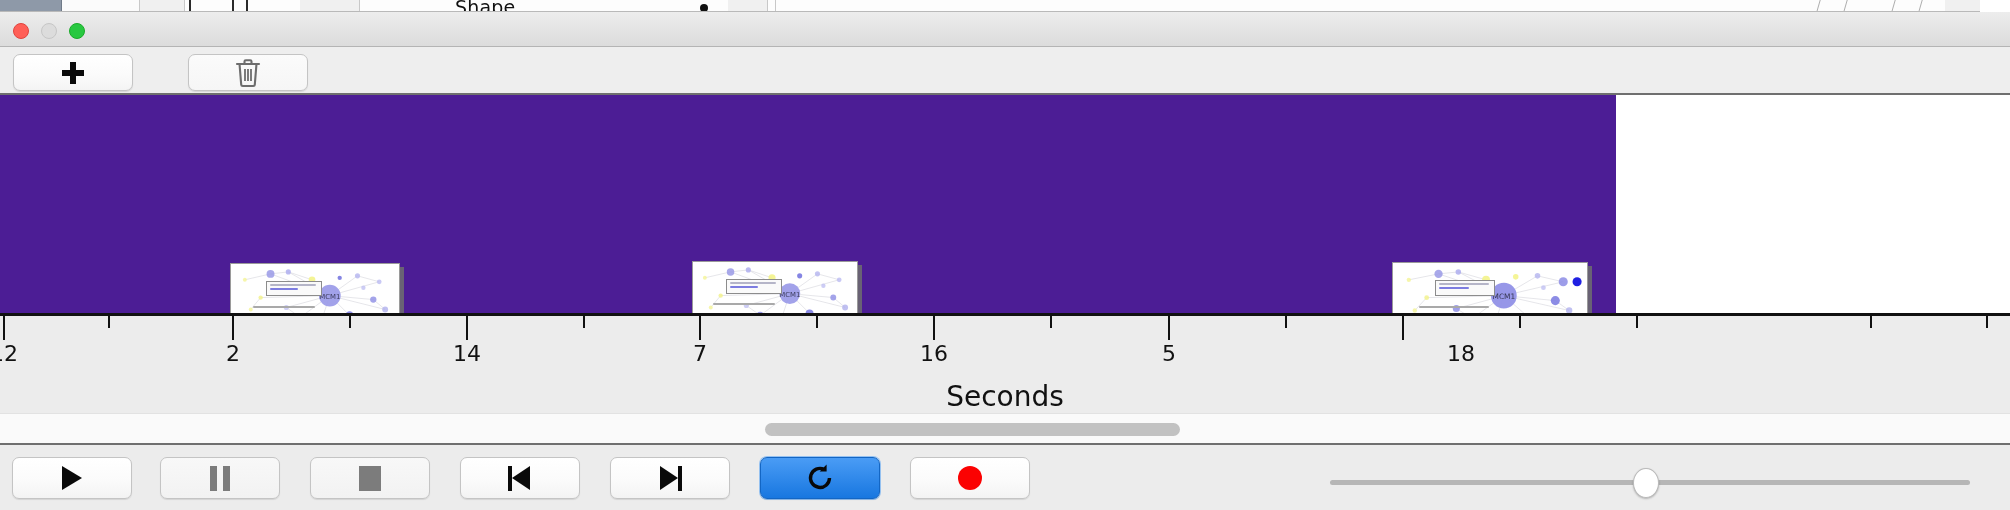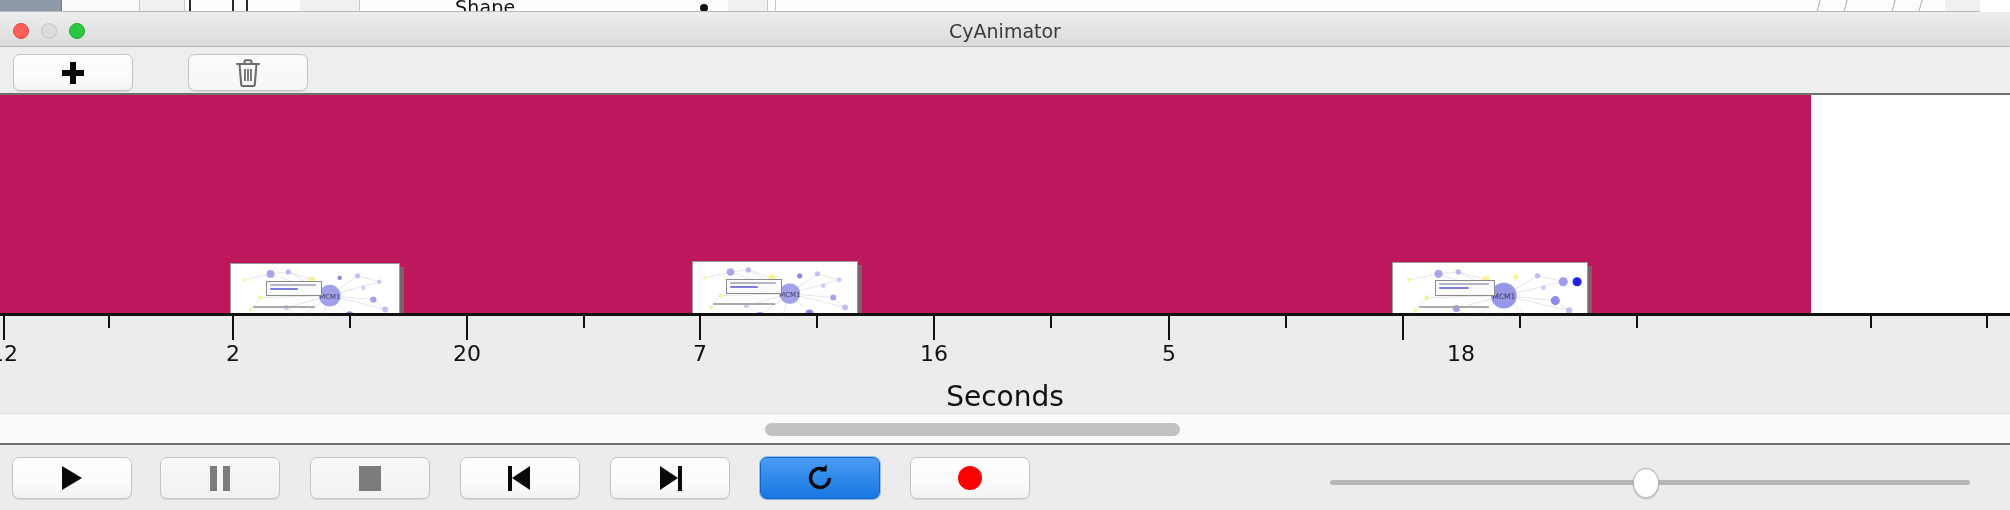--- a/index.html
+++ b/index.html
@@ -71,22 +71,22 @@
     position: relative; width: 24px; height: 24px;
   }
   .plus:before, .plus:after {
     content: ""; position: absolute; background: #0a0a0a;
   }
   .plus:before { left: 9px; top: 1px; width: 6px; height: 22px; }
   .plus:after  { left: 1px; top: 9px; width: 22px; height: 6px; }
 
   
   .frames {
-    position: absolute; left: 0; top: 95px; width: 1811px; height: 218px;
-    background: #be185d;
+    position: absolute; left: 0; top: 95px; width: 1616px; height: 218px;
+    background: #4c1d95;
     overflow: hidden;
   }
   .thumb {
     position: absolute;
     background: #ffffff;
     border: 1px solid #9a9a9a;
     box-shadow: 4px 4px 0 rgba(110,110,110,.85);
     overflow: hidden;
   }
   .net { position: absolute; inset: 0; }
@@ -213,21 +213,20 @@
     <div class="bg-slash" style="left:1920px;"></div>
     <div class="bg-chip" style="left:1945px; width:65px;"></div>
   </div>
 
   <div class="titlebar">
     <div class="traffic">
       <div class="tl close"></div>
       <div class="tl min"></div>
       <div class="tl max"></div>
     </div>
-    <div class="win-title">CyAnimator</div>
   </div>
 
   <div class="toolbar">
     <div class="btn btn-add">
       <span class="plus"></span>
     </div>
     <div class="btn flat btn-del">
       <svg width="26" height="30" viewBox="0 0 26 30">
         <path d="M2 6 H24" stroke="#6d6d6d" stroke-width="2.1" fill="none" stroke-linecap="round"></path>
         <path d="M9.5 6 V3.4 Q9.5 2.2 10.8 2.2 H15.2 Q16.5 2.2 16.5 3.4 V6" stroke="#6d6d6d" stroke-width="2.1" fill="none"></path>
@@ -364,21 +363,21 @@
     <div class="tick major" style="left:3px;"></div>
     <div class="tick major" style="left:232px;"></div>
     <div class="tick major" style="left:466px;"></div>
     <div class="tick major" style="left:699px;"></div>
     <div class="tick major" style="left:933px;"></div>
     <div class="tick major" style="left:1168px;"></div>
     <div class="tick major" style="left:1402px;"></div>
 
     <div class="tick-lbl" style="left:4px;">12</div>
     <div class="tick-lbl" style="left:233px;">2</div>
-    <div class="tick-lbl" style="left:467px;">20</div>
+    <div class="tick-lbl" style="left:467px;">14</div>
     <div class="tick-lbl" style="left:700px;">7</div>
     <div class="tick-lbl" style="left:934px;">16</div>
     <div class="tick-lbl" style="left:1169px;">5</div>
     <div class="tick-lbl" style="left:1461px;">18</div>
 
     <div class="axis-title">Seconds</div>
   </div>
 
   <div class="hscroll">
     <div class="hscroll-thumb"></div>

